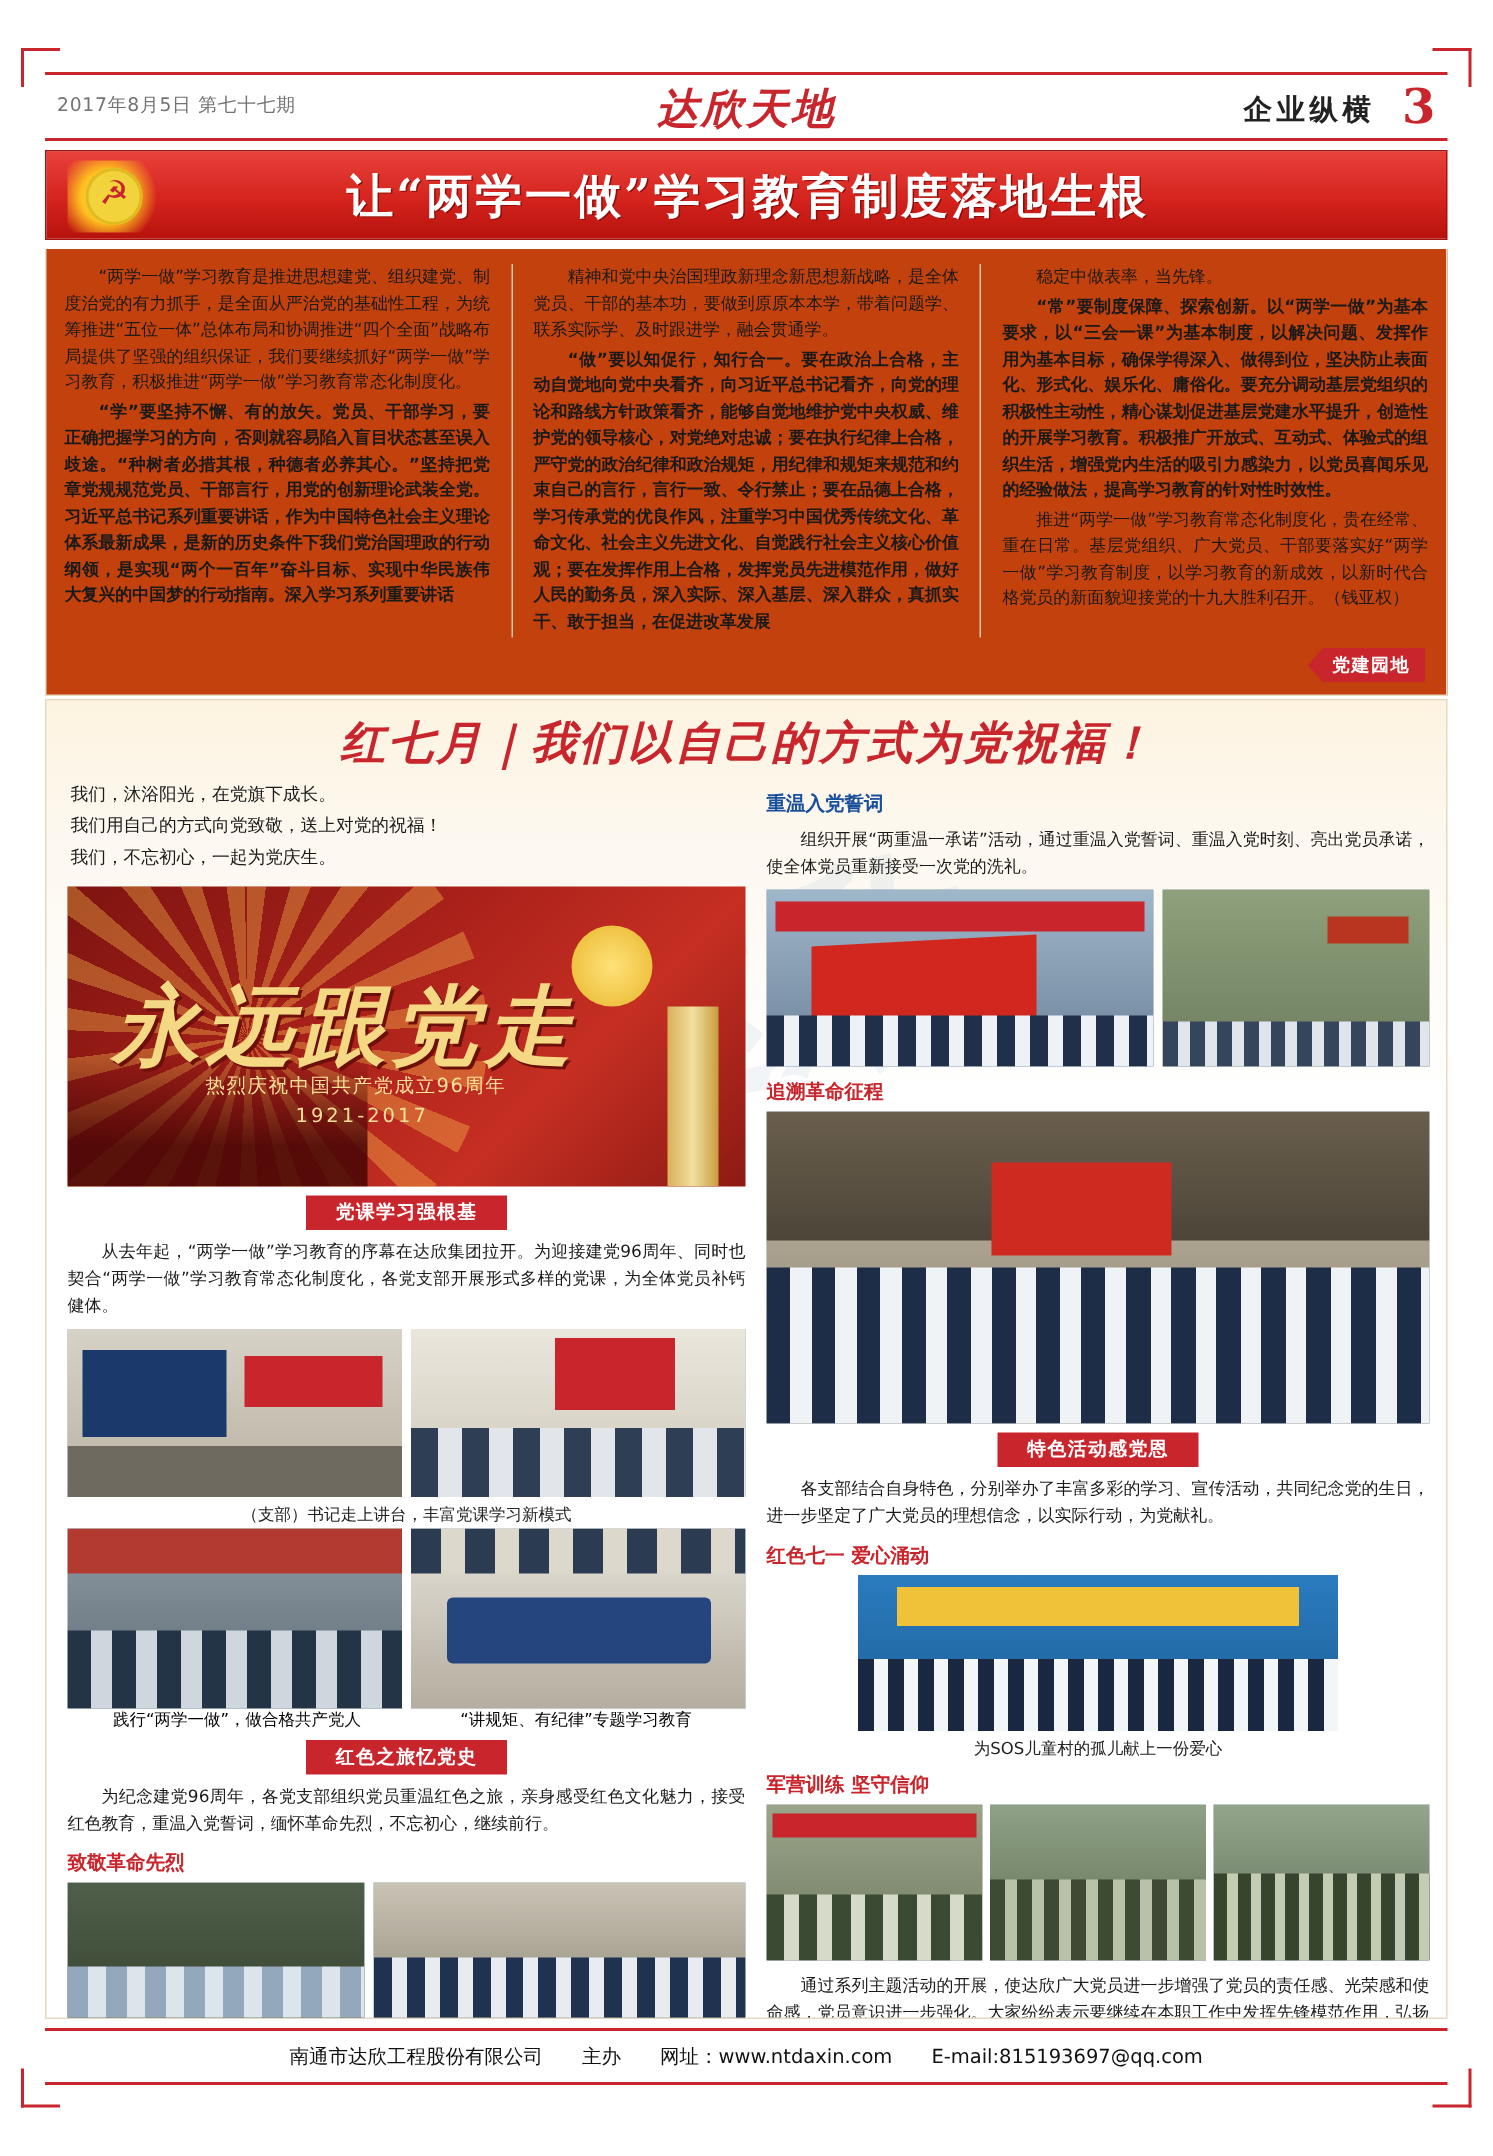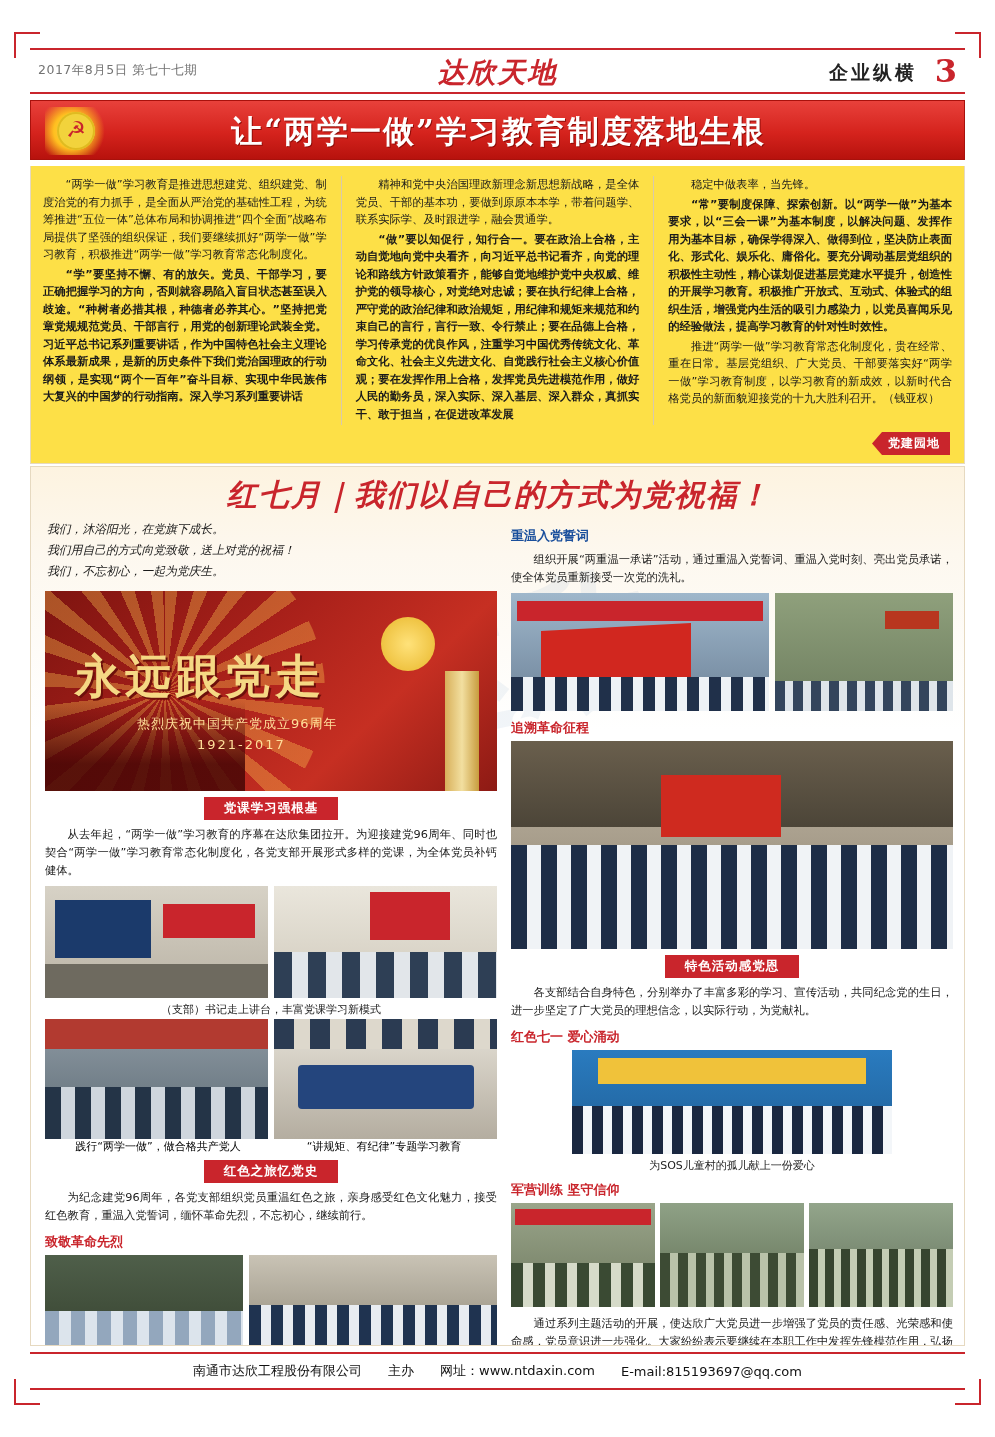--- a/index.html
+++ b/index.html
@@ -70,21 +70,21 @@
     line-height:60px; text-align:center;
     font-family:"DejaVu Serif","Liberation Serif",serif;
     font-weight:bold; font-size:31px; color:#fff;
     letter-spacing:2px;
     text-shadow:1px 1px 0 #8f0c08;
   }
 
   
   .article {
     position:absolute; left:30px; top:166px; width:935px; height:298px;
-    background:#fde047;
+    background:#c2410c;
     border-left:1px solid #e6d9c0; border-right:1px solid #e6d9c0;
     border-bottom:1px solid #e6d9c0;
     padding:10px 12px 0 12px;
   }
   .cols { display:flex; gap:14px; }
   .col { width:295px; }
   .col p {
     margin:0 0 2px 0;
     font-size:11.3px; line-height:1.55;
     color:#1a1a1a; text-align:justify;
@@ -123,21 +123,21 @@
     pointer-events:none;
     white-space:nowrap;
   }
 
   .left-col { position:absolute; left:14px; top:52px; width:452px; }
   .right-col { position:absolute; left:480px; top:52px; width:442px; }
 
   .lede {
     font-size:11.8px; line-height:1.8; color:#1a1a1a; margin:0 0 8px 2px;
   }
-  .lede div { white-space:nowrap;font-style:italic; }
+  .lede div { white-space:nowrap; }
 
   .pcap {
     font-size:11.3px; line-height:1.6; color:#1a1a1a; text-align:justify;
     text-indent:2em; margin:6px 0 6px 0;
   }
   .sub-label {
     display:inline-block;
     background:#c9252c; color:#fff; font-size:12.5px; font-weight:bold;
     padding:3px 16px; letter-spacing:1px; margin:6px 0 4px 0;
     position:relative;
@@ -170,21 +170,21 @@
     background:repeating-conic-gradient(from 0deg, rgba(255,200,80,.35) 0deg 7deg, rgba(255,200,80,0) 7deg 16deg);
     border-radius:50%;
   }
   .poster .gold-emblem{
     position:absolute; right:62px; top:26px; width:54px;height:54px;border-radius:50%;
     background:radial-gradient(circle,#ffe27a,#e8b62a);
   }
   .poster .title {
     position:absolute; left:30px; top:55px;
     font-family:"DejaVu Serif","Liberation Serif",serif;
-    font-size:46px; font-weight:bold; color:#f5d884; 
+    font-size:58px; font-weight:bold; color:#f5d884; font-style:italic;
     text-shadow:2px 2px 0 #6d0f0b;
     letter-spacing:4px;
   }
   .poster .sub {
     position:absolute; left:92px; top:124px;
     font-size:13px; color:#ffdf9b; letter-spacing:1px;
   }
   .poster .years {
     position:absolute; left:152px; top:146px;
     font-size:13px; color:#ffdf9b; letter-spacing:2px;

